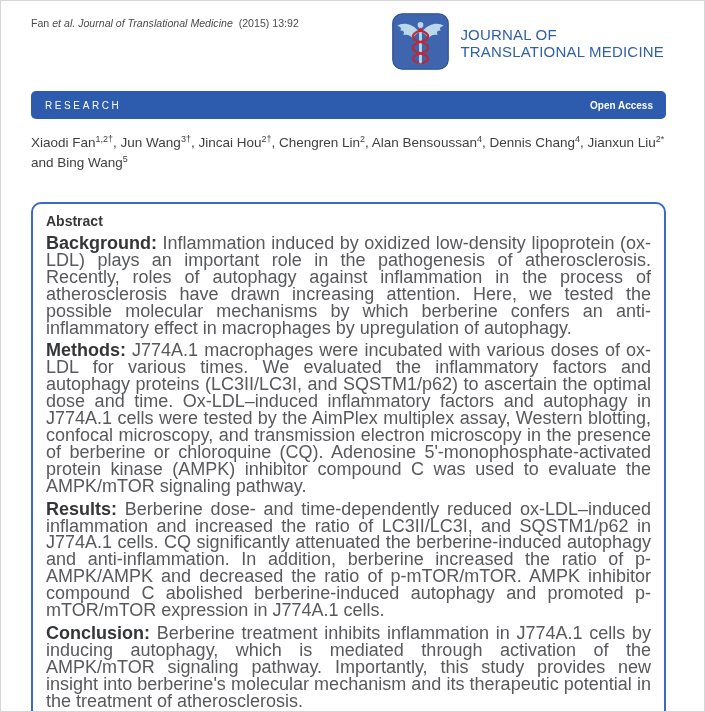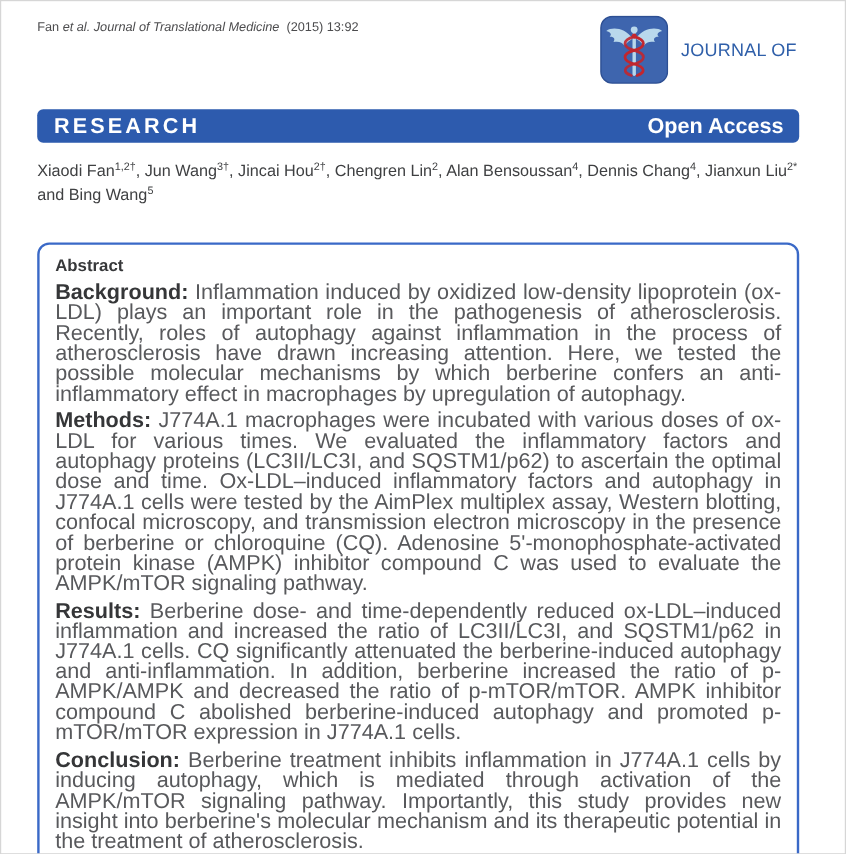--- a/index.html
+++ b/index.html
@@ -52,27 +52,27 @@
     height: 28px;
     background: #2d5bae;
     border-radius: 5px;
     display: flex;
     justify-content: space-between;
     align-items: center;
     padding: 0 13px 0 14px;
     color: #ffffff;
   }
   .banner .left {
-    font-weight: bold;
-    font-size: 18px;
+    font-weight: normal;
+    font-size: 10px;
     letter-spacing: 2.6px;
   }
   .banner .right {
     font-weight: bold;
-    font-size: 18px;
+    font-size: 10px;
   }
 
   
   .title-block { margin-top: 11px; margin-left: -3px; }
   .t-line { line-height: 36px; }
   .t-line .hl {
     display: inline-block;
     background: #f7f5a4;
     border: 1px solid #a8a478;
     color: #64633e;
@@ -134,20 +134,21 @@
         <path d="M28.5 20 C 22 11, 11 9.5, 5.5 13.5 C 9.5 14.5, 10.5 16.5, 8.5 18.5 C 12.5 18.3, 13.5 20.5, 11.8 23.2 C 16.5 22.2, 19.5 23.5, 21.5 26.5 C 23.5 23.5, 26.5 21.5, 28.5 20 Z" fill="#b9d8ec"></path>
         <path d="M31.5 20 C 38 11, 49 9.5, 54.5 13.5 C 50.5 14.5, 49.5 16.5, 51.5 18.5 C 47.5 18.3, 46.5 20.5, 48.2 23.2 C 43.5 22.2, 40.5 23.5, 38.5 26.5 C 36.5 23.5, 33.5 21.5, 31.5 20 Z" fill="#b9d8ec"></path>
         <circle cx="30" cy="12.5" r="3" fill="#b9d8ec"></circle>
         <rect x="28.5" y="15" width="3" height="38" rx="1.5" fill="#b9d8ec"></rect>
         <path d="M30 18.5 C 40.5 21.5, 41 27.5, 30 30.5 C 19 33.5, 19.5 39.5, 30 42.5 C 40 45.3, 40 50, 32.5 52.5" stroke="#c2262e" stroke-width="2.4" fill="none" stroke-linecap="round"></path>
         <path d="M30 18.5 C 19.5 21.5, 19 27.5, 30 30.5 C 41 33.5, 40.5 39.5, 30 42.5 C 20 45.3, 20 50, 27.5 52.5" stroke="#c2262e" stroke-width="2.4" fill="none" stroke-linecap="round" opacity="0.9"></path>
         <circle cx="30" cy="18" r="2.2" fill="#c2262e"></circle>
       </svg>
       <div class="journal-name">
         <div>JOURNAL OF</div>
+        <div>TRANSLATIONAL MEDICINE</div>
       </div>
     </div>
   </div>
 
   <div class="banner">
     <span class="left">RESEARCH</span>
     <span class="right">Open Access</span>
   </div>
 
 

